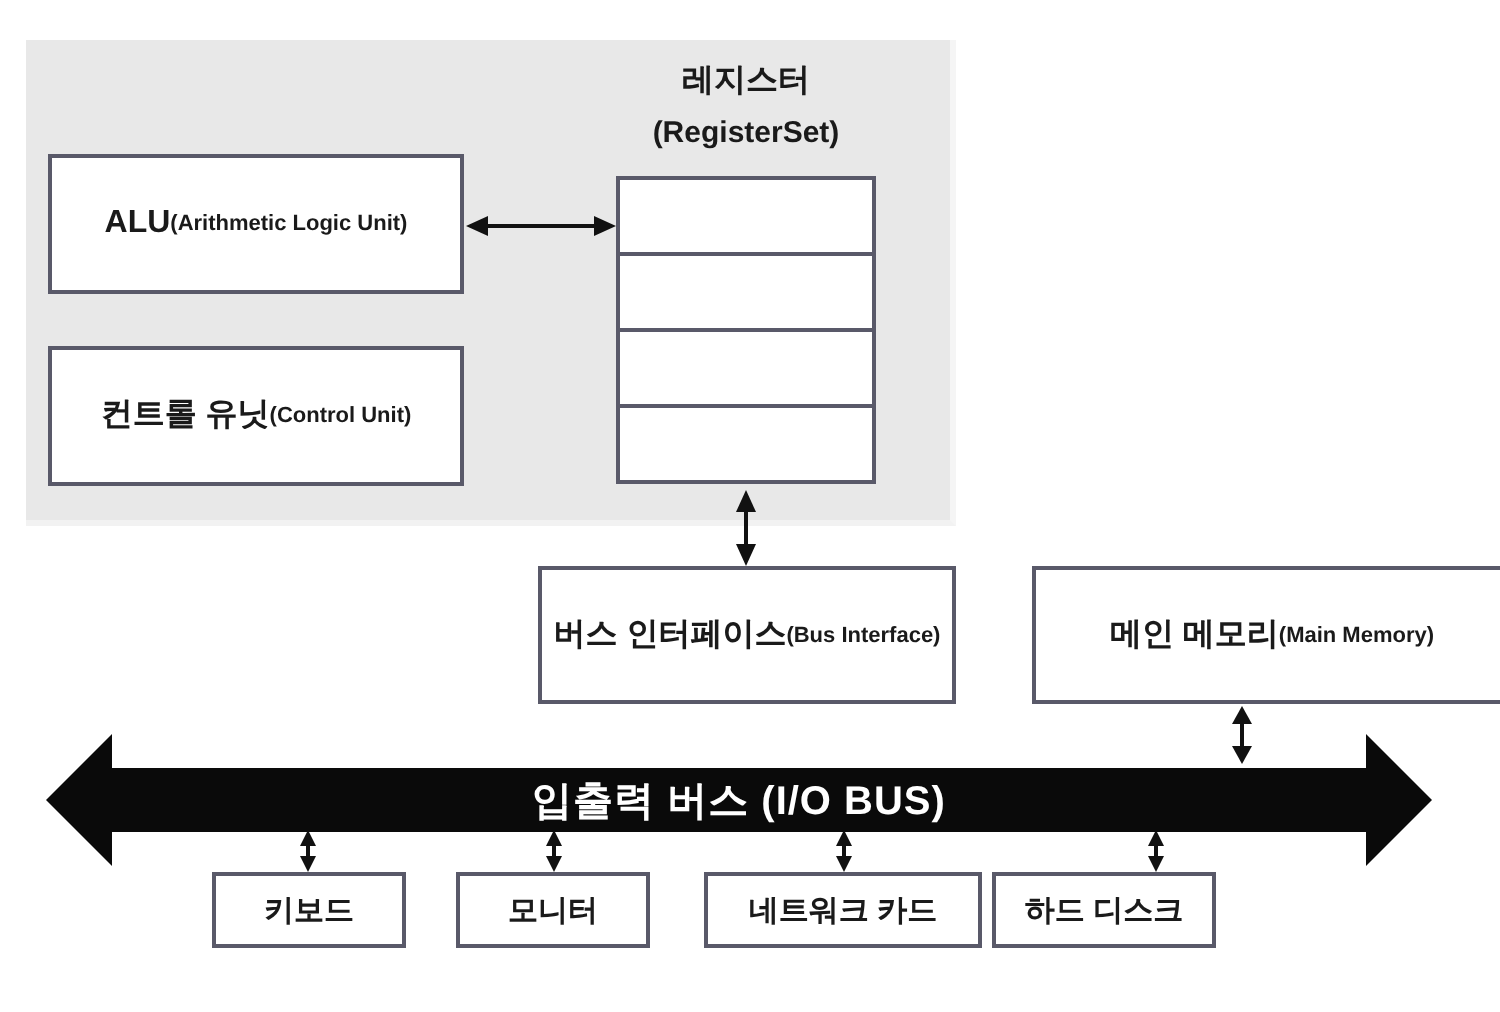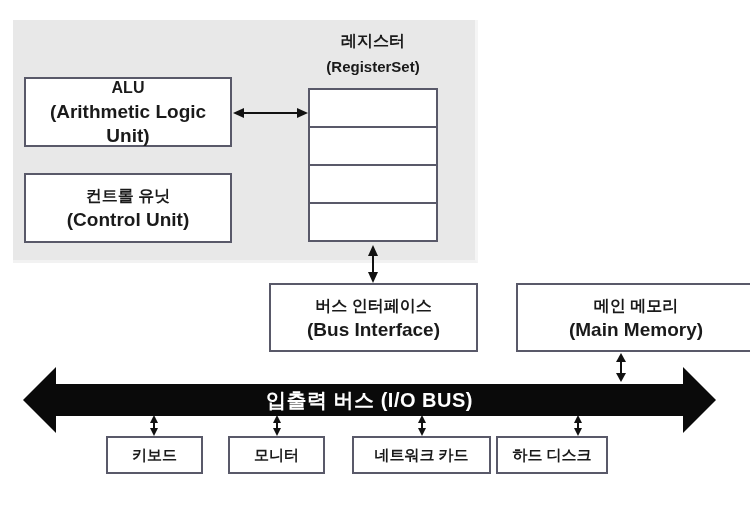--- a/index.html
+++ b/index.html
@@ -23,28 +23,28 @@
     border-right: 3px solid #f5f5f5;
     border-bottom: 3px solid #f2f2f2;
   }
 
   
   .box {
     position: absolute;
     background: #ffffff;
     border: 2px solid #595969;
     display: flex;
-    flex-direction: column;
+    flex-direction: row;
     align-items: center;
     justify-content: center;
     text-align: center;
     color: #1a1a1a;
   }
   .box .title    { font-weight: bold; font-size: 16px; line-height: 24px; }
-  .box .subtitle { font-weight: bold; font-size: 19px; line-height: 24px; }
+  .box .subtitle { font-weight: bold; font-size: 11px; line-height: 24px; }
 
   .alu-box          { left: 24px;  top: 77px;  width: 208px; height: 70px; }
   .control-box      { left: 24px;  top: 173px; width: 208px; height: 70px; }
   .businterface-box { left: 269px; top: 283px; width: 209px; height: 69px; }
   .mainmemory-box   { left: 516px; top: 283px; width: 240px; height: 69px; }
 
   
   .register-title {
     position: absolute;
     left: 306px; top: 28px; width: 134px;

